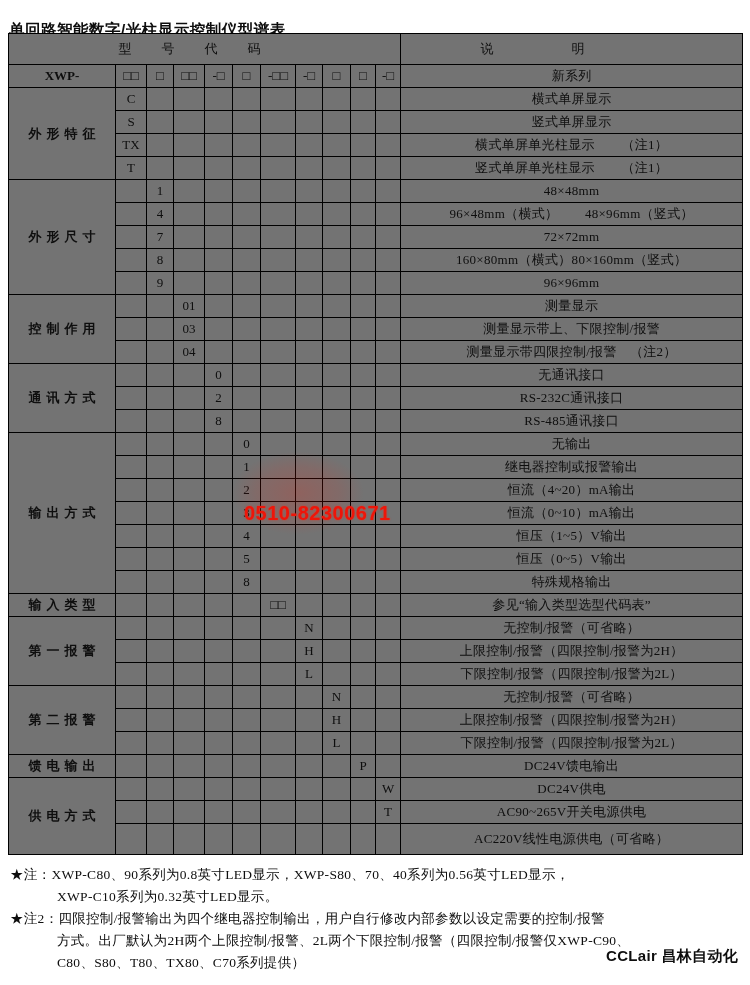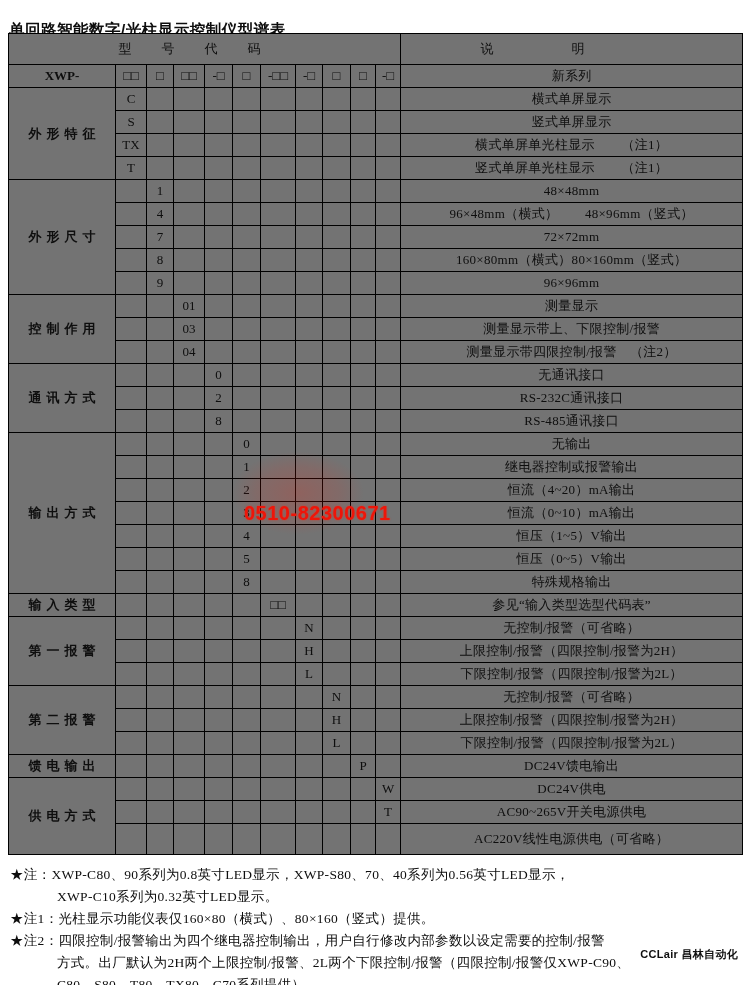--- a/index.html
+++ b/index.html
@@ -59,21 +59,21 @@
   }
   .notes {
     position: absolute; left: 10px; top: 864px; width: 732px;
     font-size: 13.5px; line-height: 22px; letter-spacing: 0.3px;
   }
   .note-line { white-space: nowrap; }
   .note-line.cont { padding-left: 47px; }
   .brand {
     position: absolute; right: 12px; top: 947px;
     font-family: "Liberation Sans", "DejaVu Sans", sans-serif;
-    font-weight: bold; font-size: 11px; letter-spacing: 0.3px;
+    font-weight: bold; font-size: 15px; letter-spacing: 0.3px;
   }
 </style>
 </head>
 <body>
 
 <div class="page-title">单回路智能数字/光柱显示控制仪型谱表</div>
 
 <table class="model-table">
   <colgroup>
     <col style="width:107px">
@@ -551,19 +551,18 @@
       </tr>
     </tbody>
 </table>
 
 <div class="wm-blob"></div>
 <div class="watermark">0510-82300671</div>
 
 <div class="notes">
   <div class="note-line">★注：XWP-C80、90系列为0.8英寸LED显示，XWP-S80、70、40系列为0.56英寸LED显示，</div>
   <div class="note-line cont">XWP-C10系列为0.32英寸LED显示。</div>
-  <div class="note-line">★注1：光柱显示功能仪表仅160×80（横式）、80×160（竖式）提供。</div>
   <div class="note-line">★注2：四限控制/报警输出为四个继电器控制输出，用户自行修改内部参数以设定需要的控制/报警</div>
   <div class="note-line cont">方式。出厂默认为2H两个上限控制/报警、2L两个下限控制/报警（四限控制/报警仅XWP-C90、</div>
   <div class="note-line cont">C80、S80、T80、TX80、C70系列提供）</div>
 </div>
 
 <div class="brand">CCLair 昌林自动化</div>
 
 </body></html>

